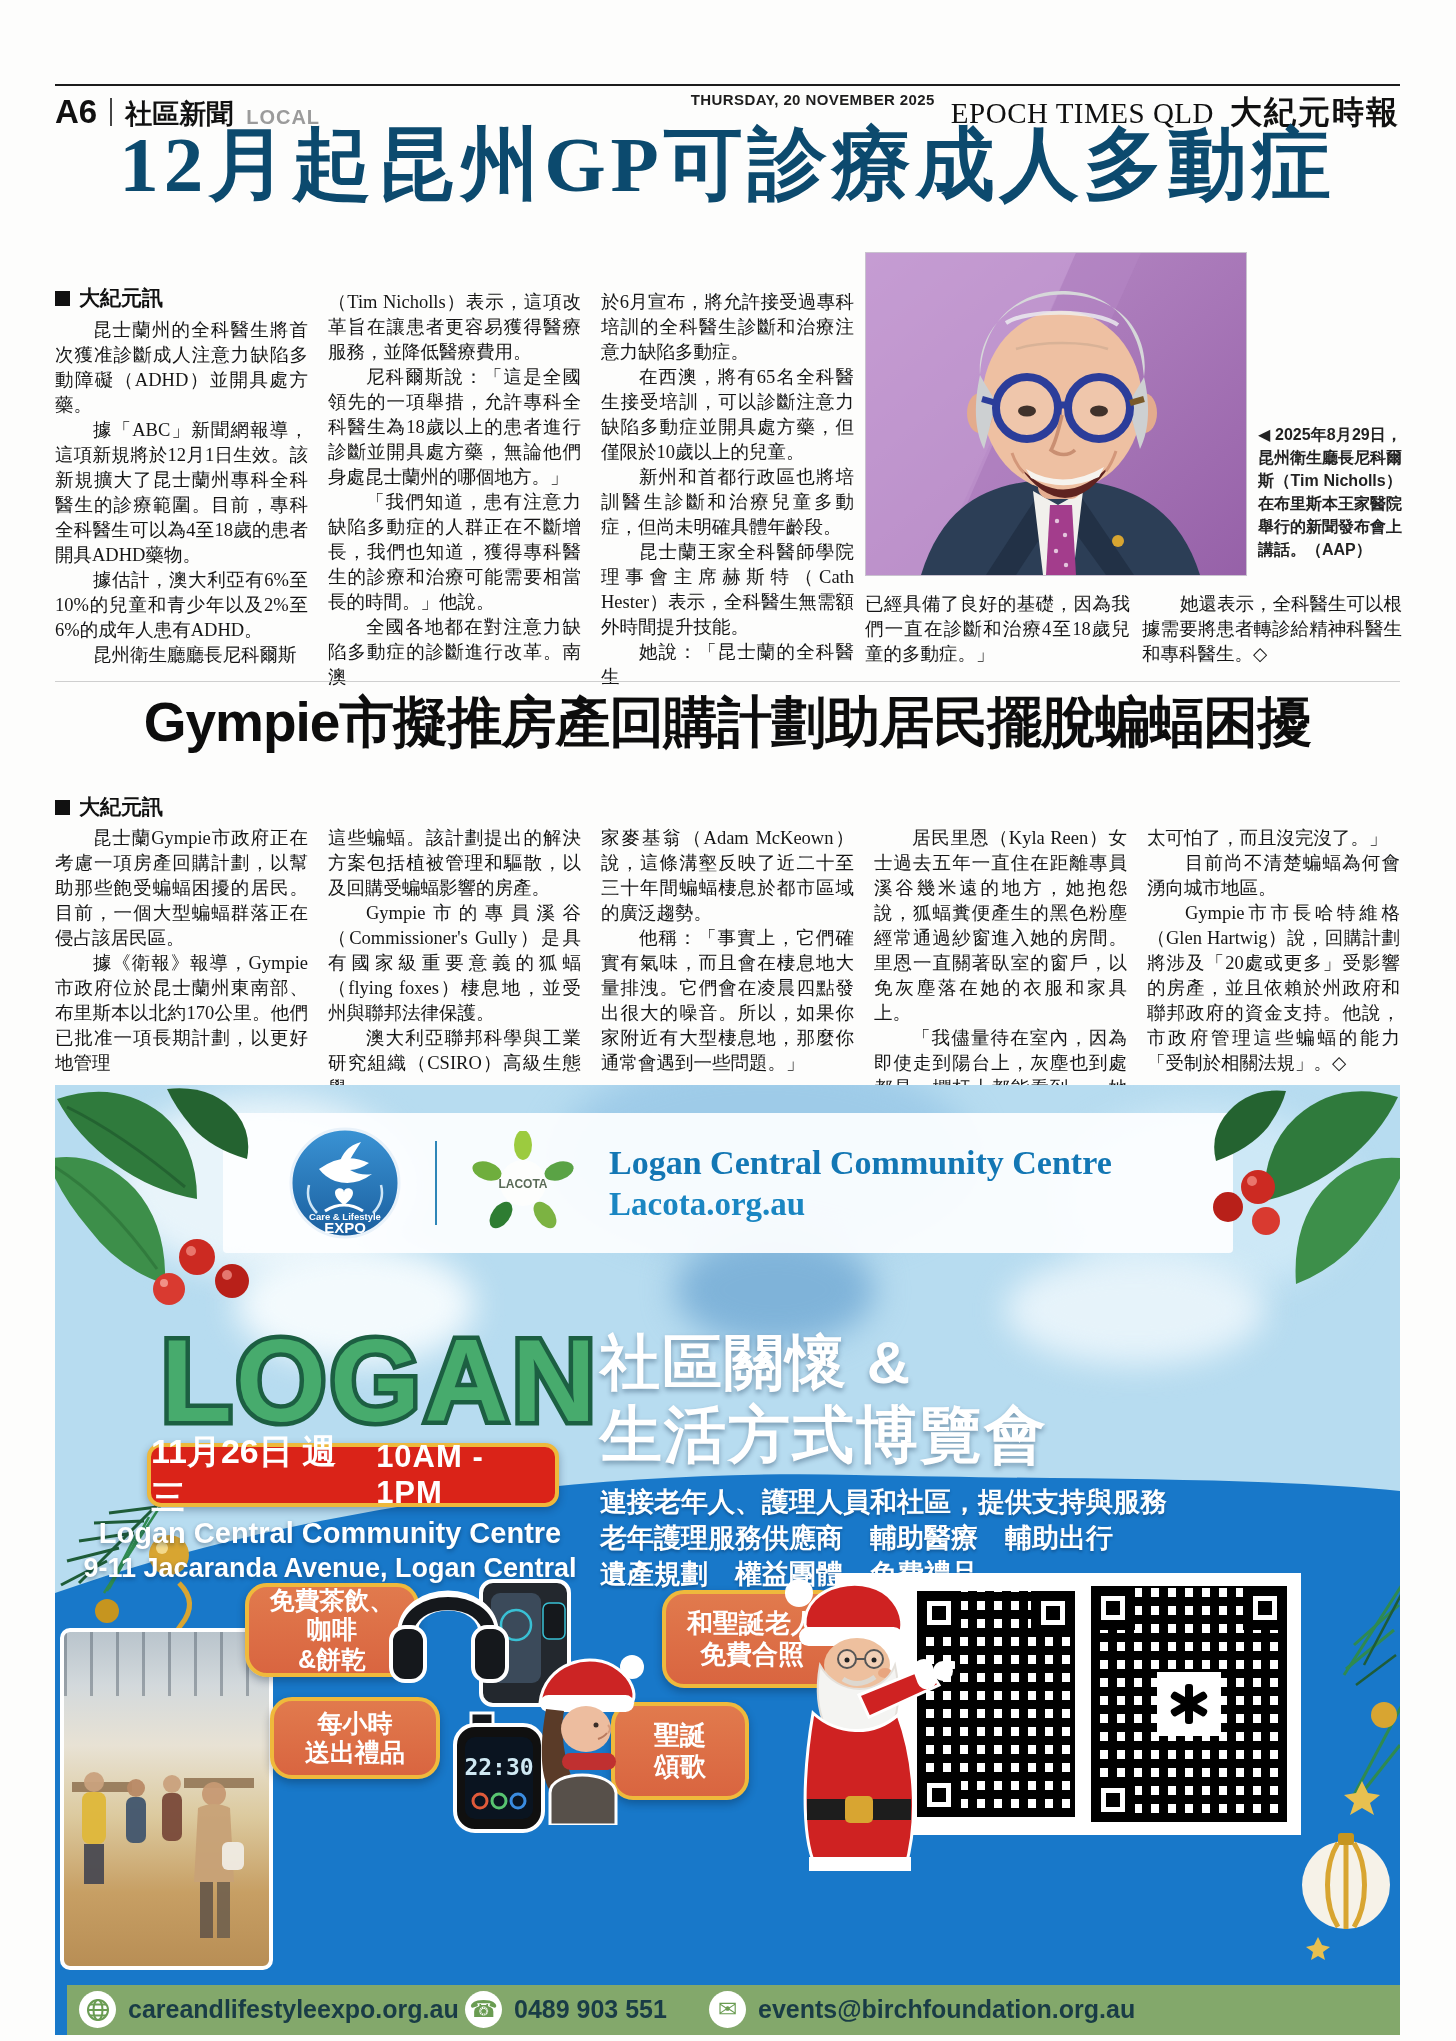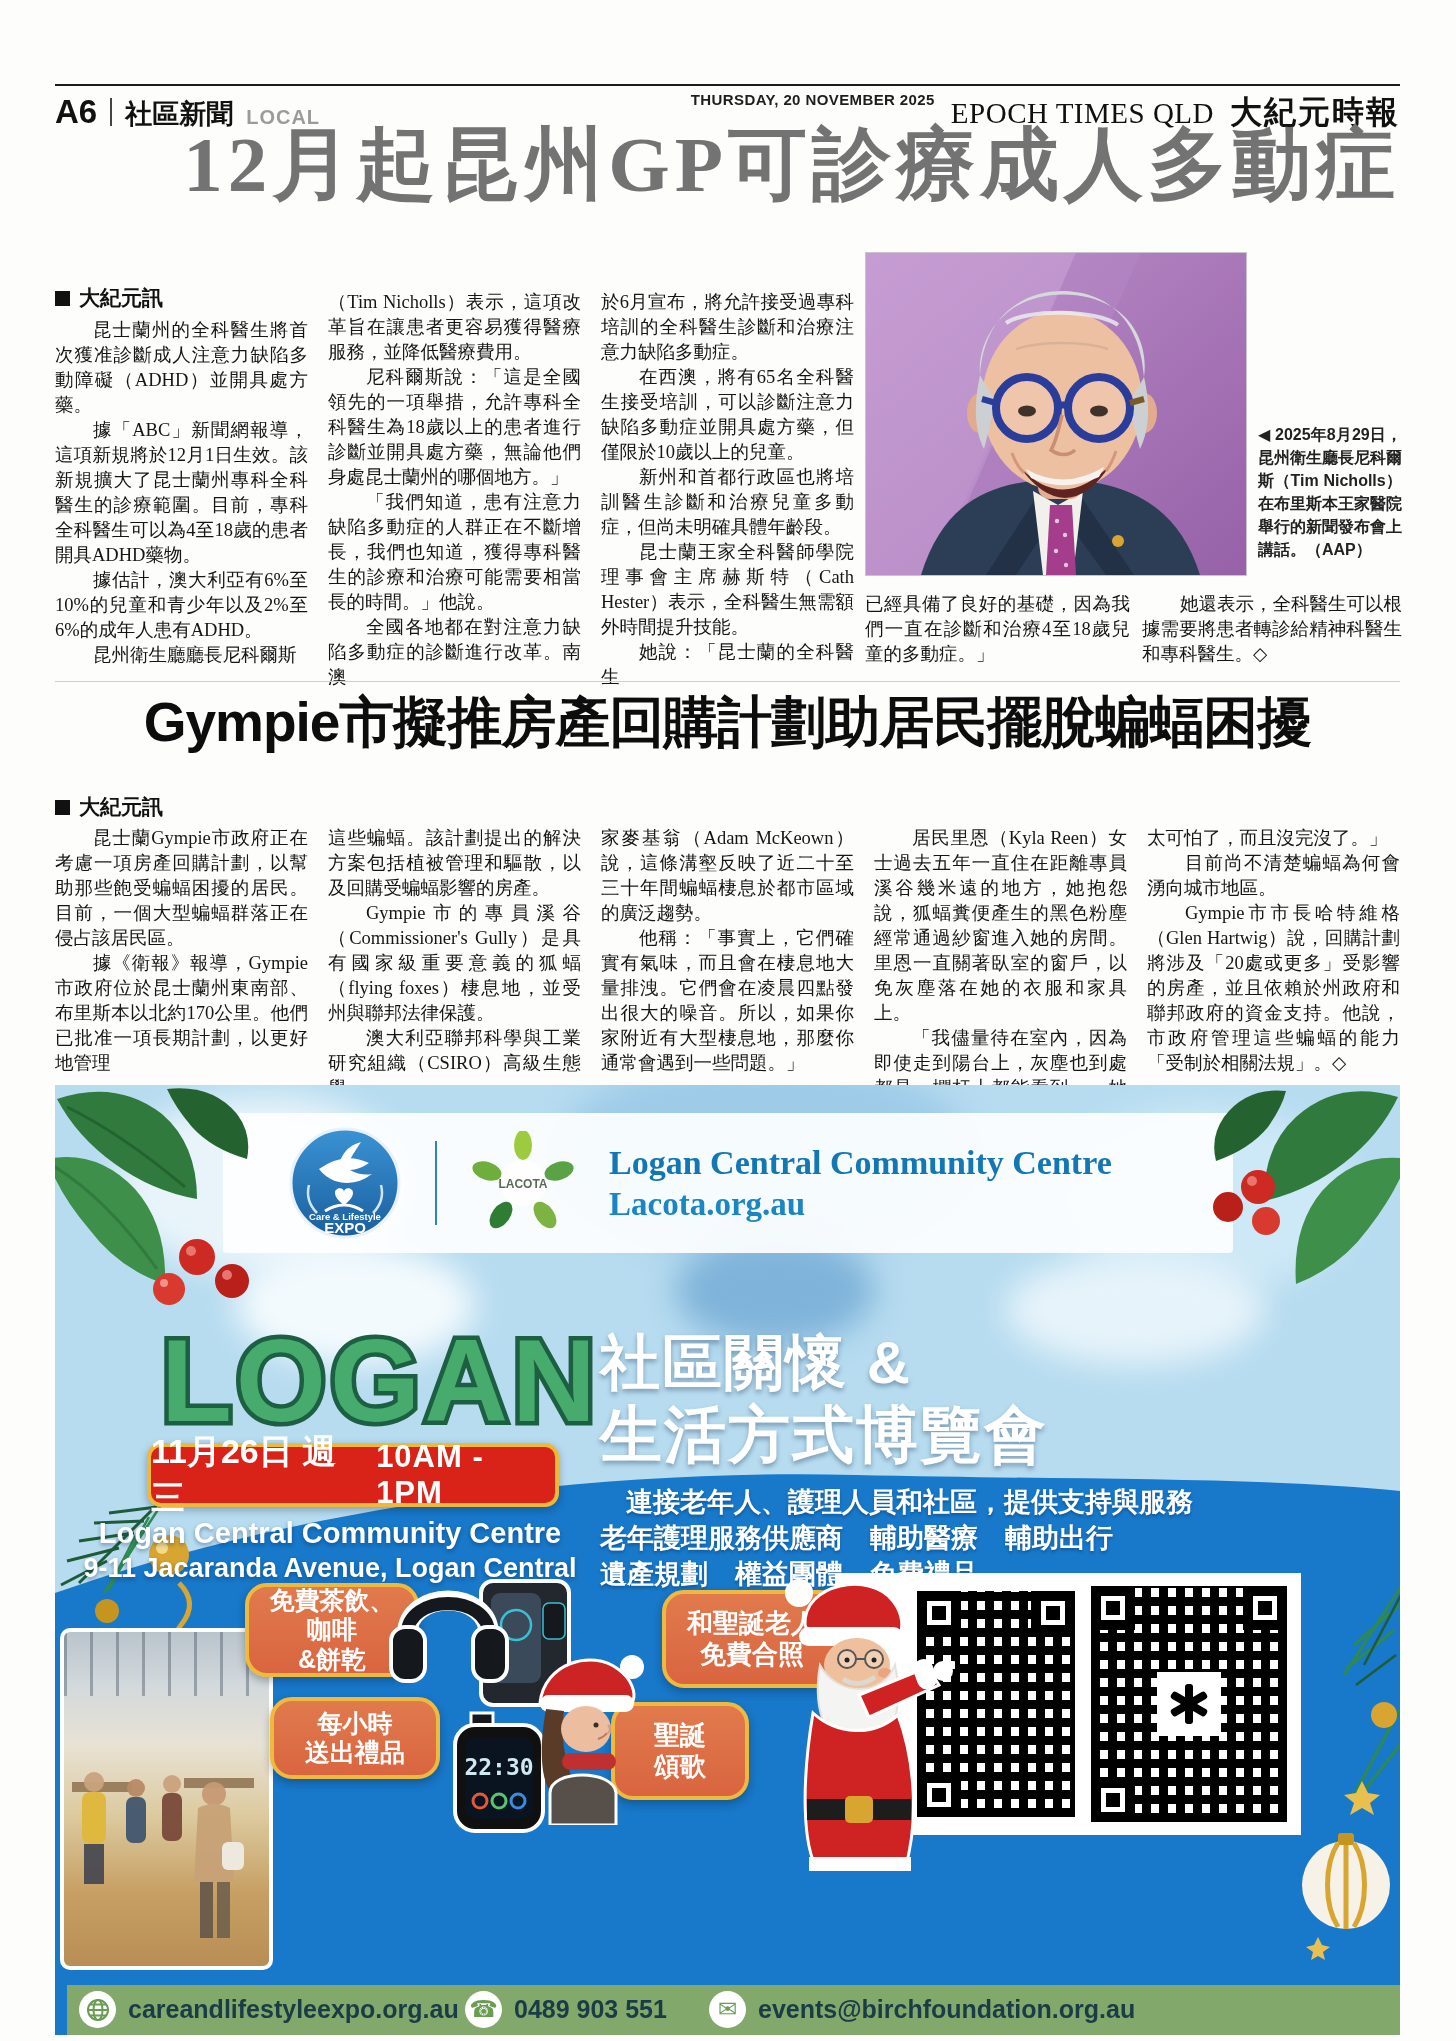--- a/index.html
+++ b/index.html
@@ -13,23 +13,23 @@
   .page-num{font-size:33px;font-weight:900;line-height:1;}
   .h-div{width:2px;height:28px;background:#444;margin-bottom:2px;}
   .section-zh{font-size:27px;font-weight:900;line-height:1;}
   .section-en{font-size:20px;font-weight:800;color:#9b9b9b;letter-spacing:1px;line-height:1.1;}
   .h-right{position:absolute;right:0;bottom:4px;display:flex;align-items:flex-end;gap:16px;}
   .h-date{font-size:15px;font-weight:600;letter-spacing:.4px;color:#1d1d1d;margin-bottom:20px;}
   .h-mast-en{font-family:"Liberation Serif","DejaVu Serif",serif;font-size:29px;line-height:1;letter-spacing:.5px;color:#101010;}
   .h-mast-zh{font-size:32px;font-weight:900;line-height:1;letter-spacing:2px;}
 
   
-  .a1-headline{position:absolute;left:55px;top:124px;width:1345px;text-align:right;
+  .a1-headline{position:absolute;left:55px;top:124px;width:1345px;text-align:center;
     font-family:"Liberation Serif","DejaVu Serif",serif;font-size:79px;font-weight:900;
-    letter-spacing:5px;line-height:1.05;color:#737373;white-space:nowrap;}
+    letter-spacing:5px;line-height:1.05;color:#0c4a6e;white-space:nowrap;}
   .byline{position:absolute;display:flex;align-items:center;gap:9px;font-size:21px;font-weight:900;color:#111;}
   .byline .sq{width:15px;height:15px;background:#111;display:inline-block;}
   .a-col{position:absolute;width:253px;font-family:"Liberation Serif","DejaVu Serif",serif;
     font-size:18.5px;line-height:25px;text-align:justify;color:#151515;}
   .a-col p{margin:0;text-indent:2.05em;}
   .a-col p.cont{text-indent:0;}
   #a1c1{left:55px;top:318px;}  #a1c2{left:328px;top:290px;}  #a1c3{left:601px;top:290px;}
   #a1c4{left:865px;top:592px;width:265px;} #a1c5{left:1142px;top:592px;width:260px;}
   .a1-photo{position:absolute;left:865px;top:252px;width:380px;height:322px;overflow:hidden;border:1px solid #c9c2cf;}
   .a1-caption{position:absolute;left:1258px;top:423px;width:144px;font-size:16px;line-height:23px;
@@ -58,21 +58,21 @@
     color:#fff;font-weight:900;box-shadow:0 3px 8px rgba(0,20,50,.3);}
   .date-zh{font-size:34px;} .date-time{font-size:31px;letter-spacing:1px;}
   .venue1{position:absolute;left:35px;top:432px;width:480px;text-align:center;color:#fff;font-weight:900;
     font-size:29px;text-shadow:0 2px 4px rgba(0,30,60,.4);}
   .venue2{position:absolute;left:15px;top:468px;width:520px;text-align:center;color:#fff;font-weight:900;
     font-size:27px;text-shadow:0 2px 4px rgba(0,30,60,.4);}
   .ad-h1{position:absolute;left:545px;top:238px;color:#fff;font-weight:900;font-size:60px;letter-spacing:2px;
     text-shadow:0 3px 5px rgba(0,30,60,.35);}
   .ad-h2{position:absolute;left:545px;top:308px;color:#fff;font-weight:900;font-size:62px;letter-spacing:2px;
     text-shadow:0 3px 5px rgba(0,30,60,.35);}
-  .ad-tag{position:absolute;left:571px;top:399px;color:#fff;font-weight:900;font-size:27px;text-shadow:0 2px 3px rgba(0,30,60,.35);}
+  .ad-tag{position:absolute;left:545px;top:399px;color:#fff;font-weight:900;font-size:27px;text-shadow:0 2px 3px rgba(0,30,60,.35);}
   .ad-sv1{position:absolute;left:545px;top:435px;color:#fff;font-weight:900;font-size:27px;text-shadow:0 2px 3px rgba(0,30,60,.35);}
   .ad-sv2{position:absolute;left:545px;top:471px;color:#fff;font-weight:900;font-size:27px;text-shadow:0 2px 3px rgba(0,30,60,.35);}
   .pill{position:absolute;background:linear-gradient(180deg,#e17a4d,#d96540);border:4px solid #efb93c;
     border-radius:22px;color:#fff;font-weight:900;text-align:center;display:flex;align-items:center;justify-content:center;
     white-space:pre-line;line-height:1.18;box-shadow:0 4px 8px rgba(0,20,40,.3);}
   #pill-tea{left:190px;top:498px;width:166px;height:86px;font-size:25px;}
   #pill-gift{left:215px;top:612px;width:162px;height:74px;font-size:25px;}
   #pill-santa{left:592px;top:505px;width:172px;height:90px;font-size:26px;margin-left:15px;}
   #pill-carol{left:556px;top:617px;width:130px;height:90px;font-size:26px;}
   .expo-photo{position:absolute;left:5px;top:543px;width:205px;height:334px;border:4px solid #fff;border-radius:10px;

